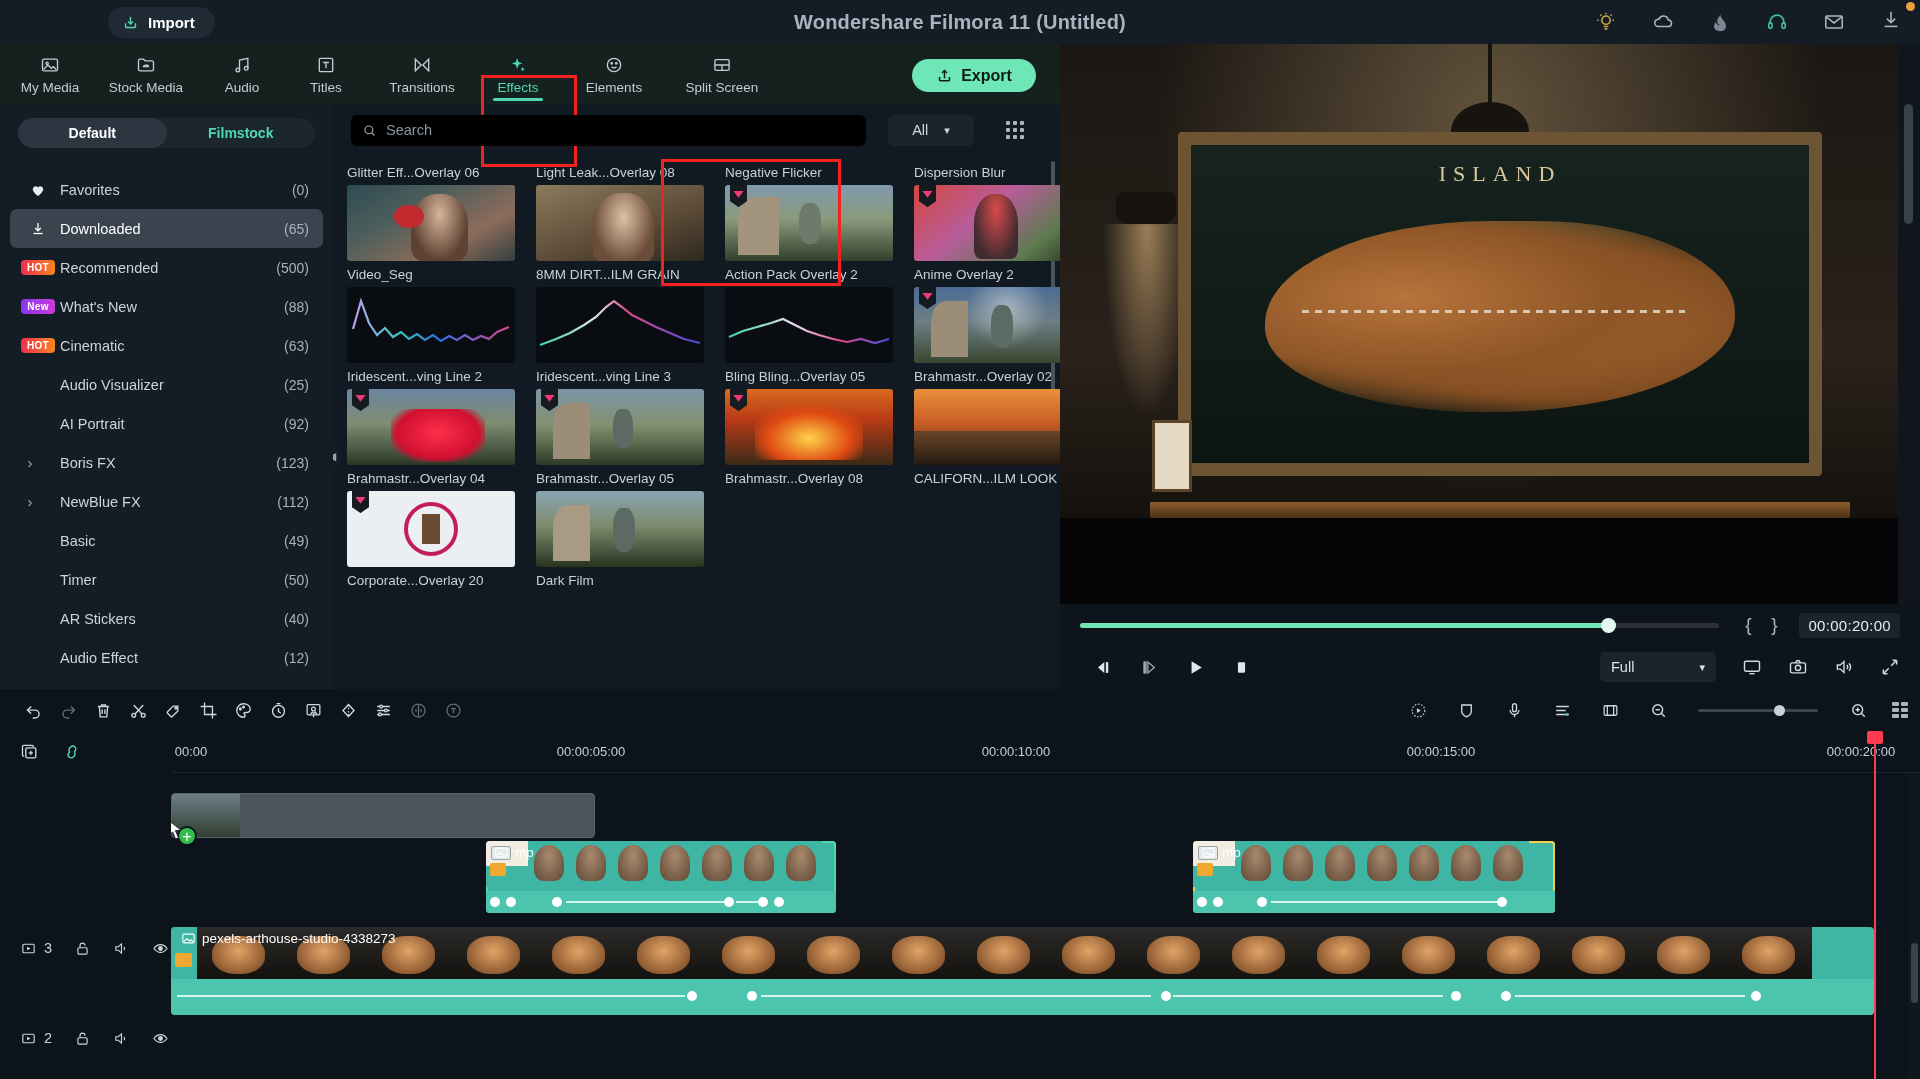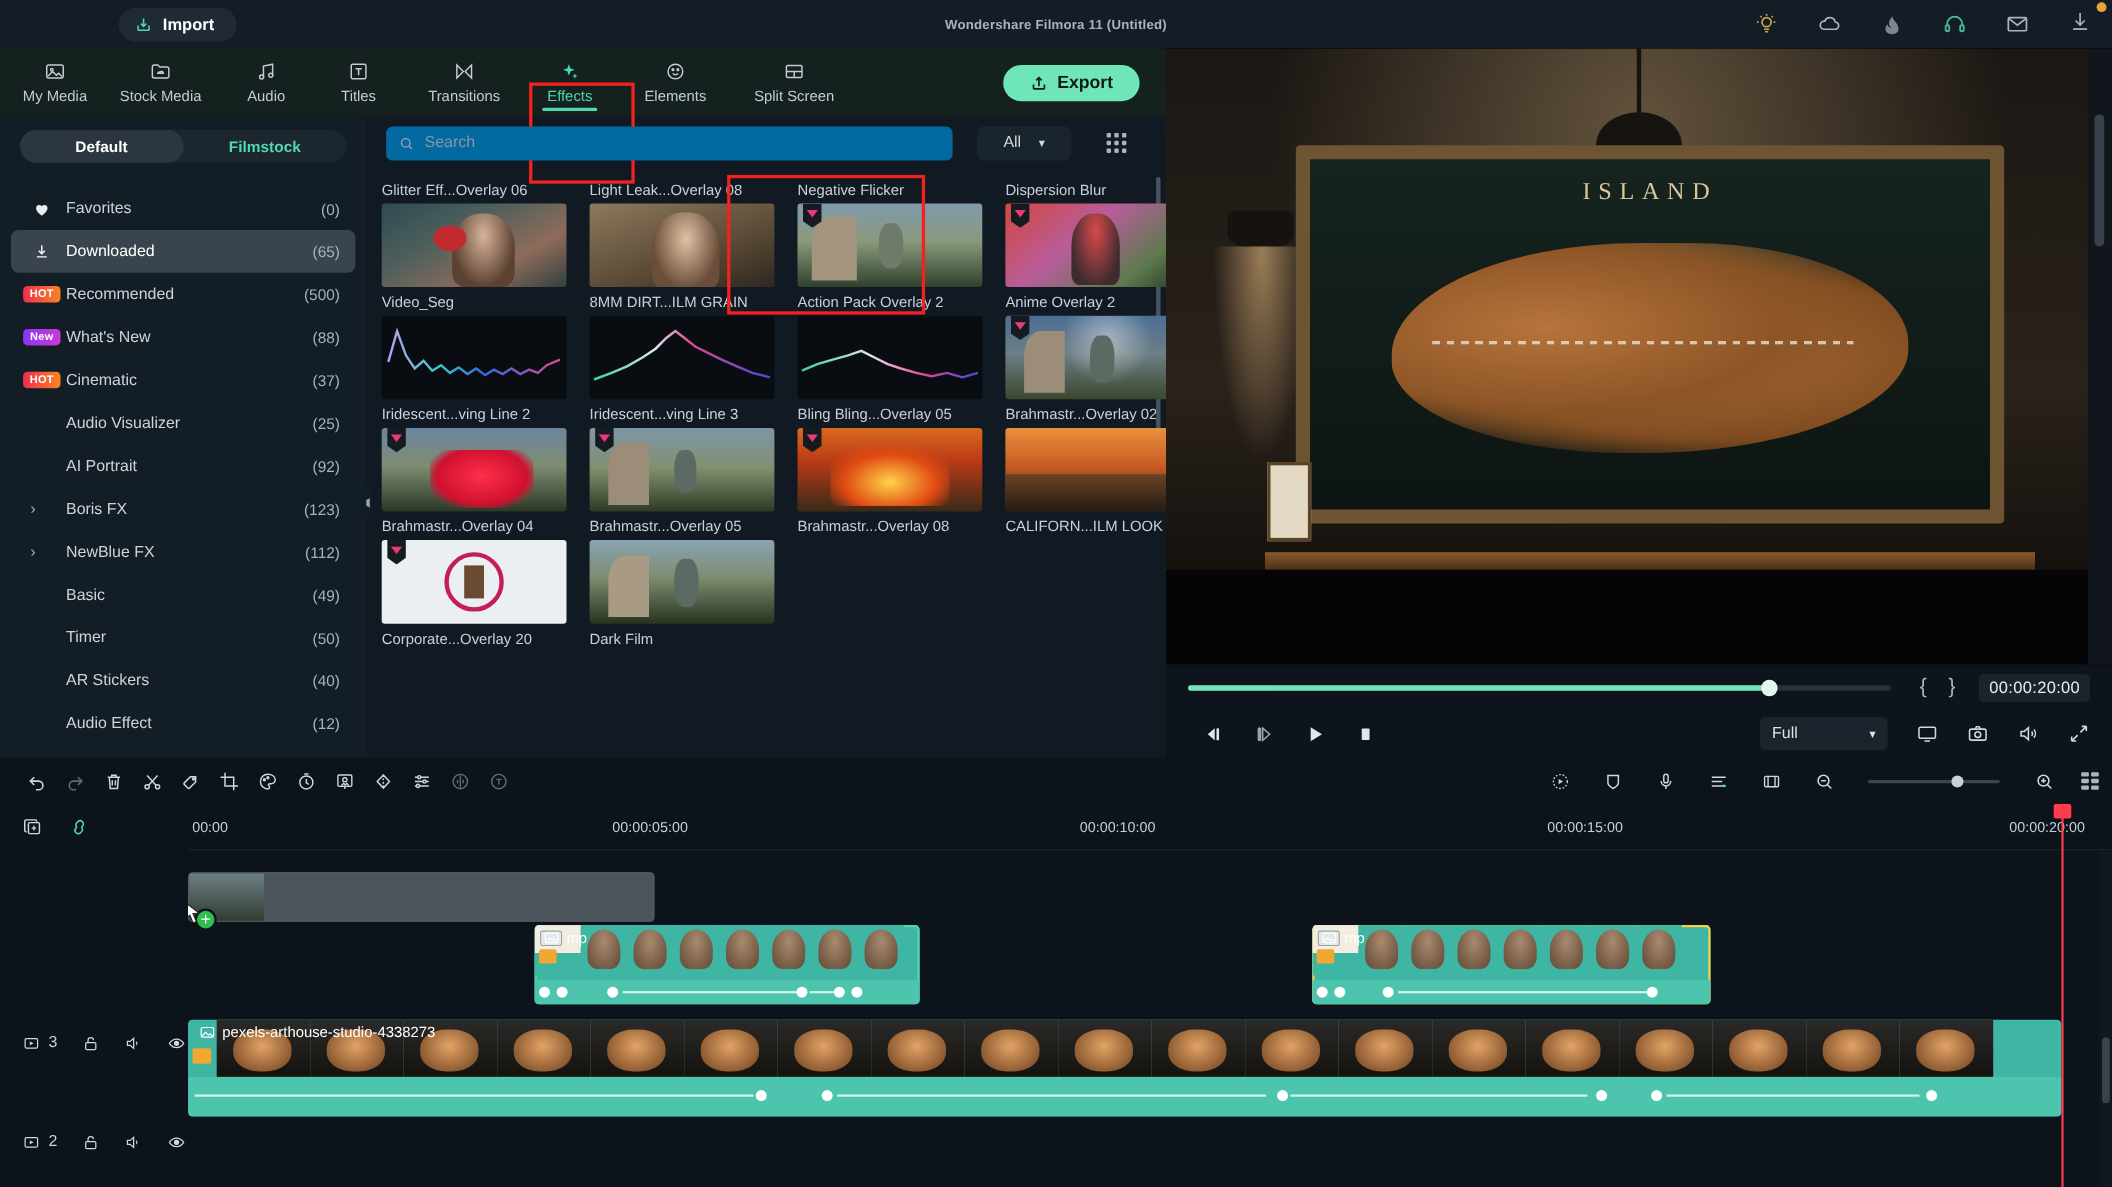--- a/index.html
+++ b/index.html
@@ -21,21 +21,21 @@
     position: absolute; left: 108px; top: 7px;
     height: 31px; padding: 0 20px 0 14px;
     background: #202a35; border-radius: 16px;
     display: flex; align-items: center; gap: 9px;
     color: #ffffff; font-size: 15px; font-weight: bold;
     cursor: pointer;
   }
   .import-btn svg { width: 17px; height: 17px; }
   .win-title {
     position: absolute; left: 0; right: 0; text-align: center;
-    font-size: 12px; font-weight: bold; color: #a9b4bf; letter-spacing: .2px;
+    font-size: 20px; font-weight: bold; color: #a9b4bf; letter-spacing: .2px;
   }
   .title-icons {
     position: absolute; right: 18px; top: 0; height: 44px;
     display: flex; align-items: center; gap: 35px;
   }
   .title-icons .ticon { width: 22px; height: 22px; cursor: pointer; opacity:.85; }
   .dot-badge{ position:absolute; right:12px; top:8px; width:9px;height:9px;border-radius:50%;background:#e8a33d;}
 
   
   .mid { display: flex; flex: 1; min-height: 0; }
@@ -97,21 +97,21 @@
     font-size: 10px; font-weight: bold; color: #fff; padding: 2px 6px;
     border-radius: 4px; line-height: 1.1; letter-spacing:.3px;
   }
   .badge.hot { background: linear-gradient(90deg,#ef2e4e,#f9851f); }
   .badge.new { background: linear-gradient(90deg,#8a35f0,#c93bd8); }
 
   
   .gridpane { flex: 1; display: flex; flex-direction: column; min-width:0; position: relative; }
   .searchrow { height: 50px; display: flex; align-items: center; padding: 0 18px; gap: 12px; flex-shrink:0;}
   .searchbox {
-    width: 515px; height: 31px; border-radius: 6px; background: #0369a1;
+    width: 515px; height: 31px; border-radius: 6px; background: #000000;
     display: flex; align-items: center; padding: 0 11px; gap: 9px;
   }
   .searchbox svg { width: 15px; height: 15px; flex-shrink: 0; }
   .searchbox input {
     background: transparent; border: none; outline: none; color: #cfd8de;
     font-size: 14.5px; font-family: "Liberation Sans", sans-serif; width: 100%;
   }
   .searchbox input::placeholder { color: #8a96a1; }
   .filterbox {
     width: 86px; height: 31px; border-radius: 6px; background:#1a242d;
@@ -401,21 +401,21 @@
                 </span>
               <span class="cat-label">What's New</span>
               <span class="cat-count">(88)</span>
             </div>
 
             <div class="catrow">
               <span class="cat-ic">
                   <span class="badge hot">HOT</span>
                 </span>
               <span class="cat-label">Cinematic</span>
-              <span class="cat-count">(37)</span>
+              <span class="cat-count">(63)</span>
             </div>
 
             <div class="catrow">
               <span class="cat-ic"></span>
               <span class="cat-label">Audio Visualizer</span>
               <span class="cat-count">(25)</span>
             </div>
 
             <div class="catrow">
               <span class="cat-ic"></span>

